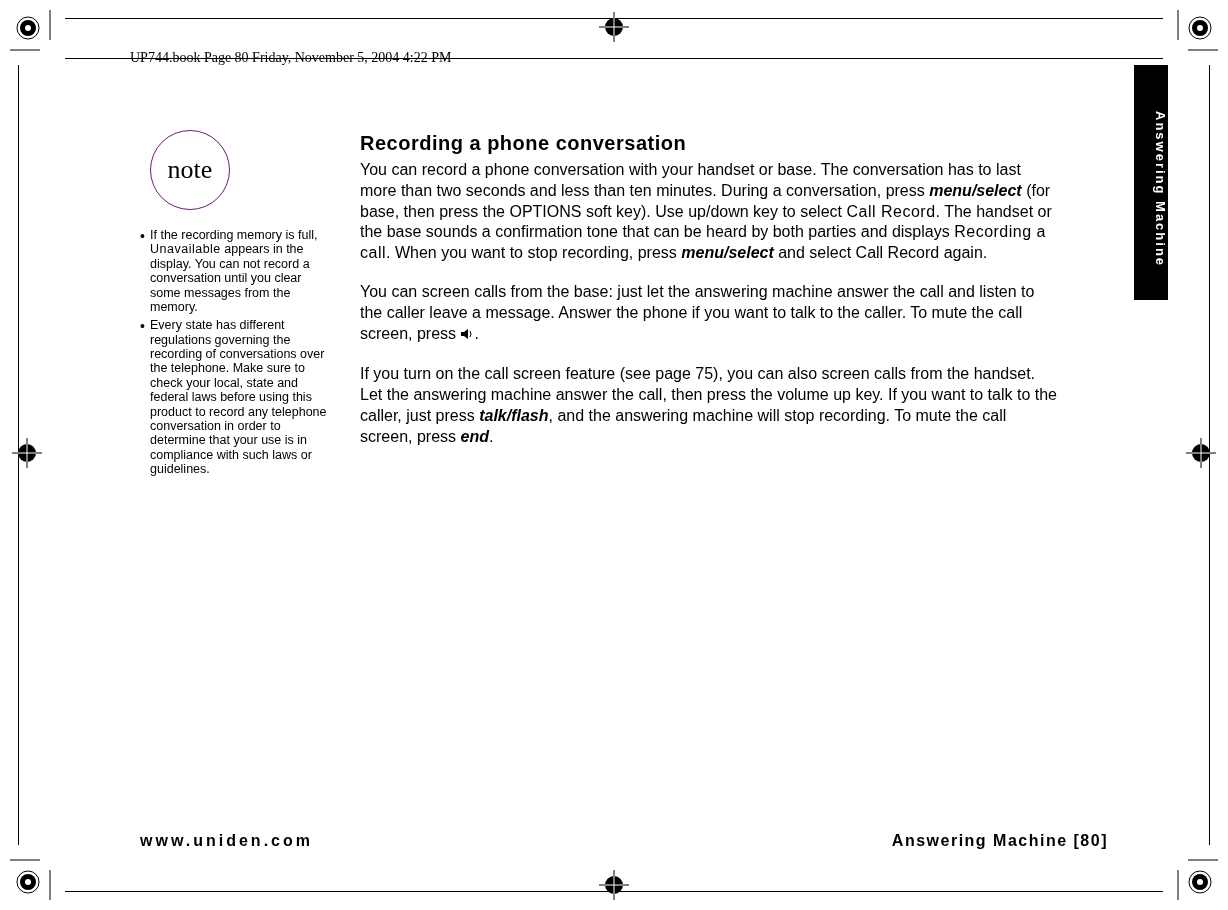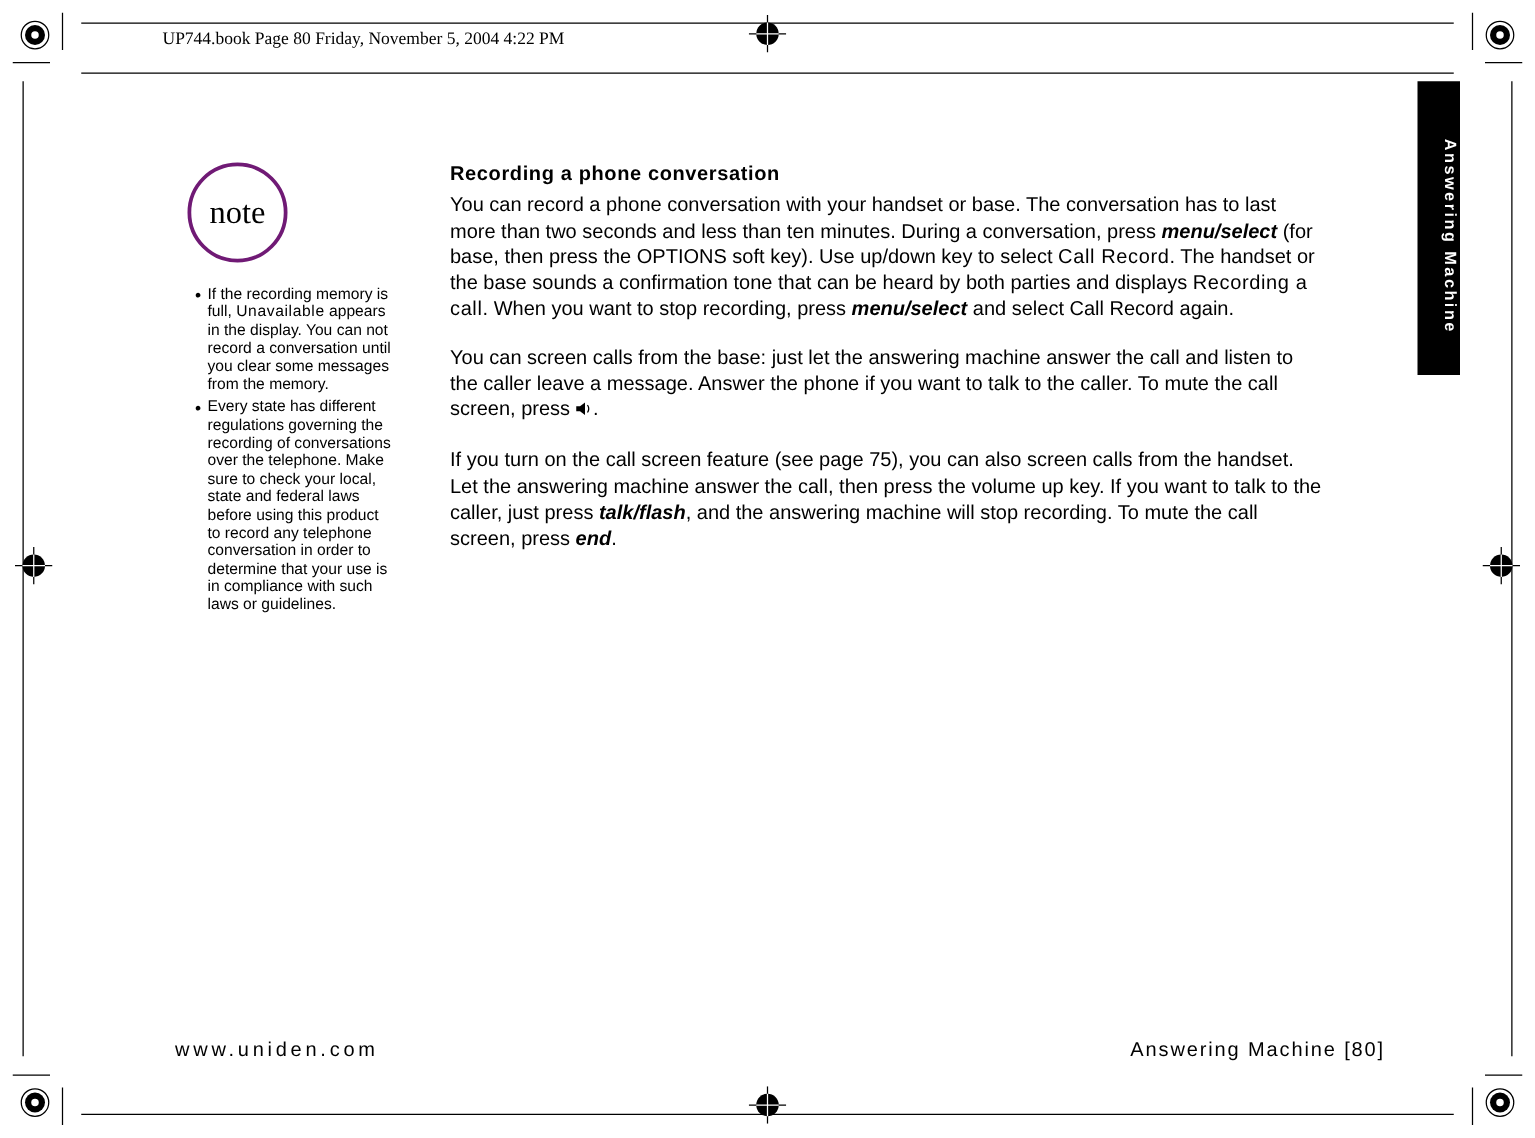--- a/index.html
+++ b/index.html
@@ -8,21 +8,21 @@
     font-family: "Trebuchet MS", "Lucida Grande", Verdana, sans-serif;
     background: #fff;
     color: #000;
     width: 1228px;
     height: 910px;
     position: relative;
     overflow: hidden;
   }
   .page-header {
     position: absolute;
-    top: 24px;
+    top: 50px;
     left: 130px;
     font-size: 14px;
     font-family: "Times New Roman", serif;
   }
   .crop-corner { position: absolute; }
   .crop-tl { top: 10px; left: 10px; }
   .crop-tr { top: 10px; right: 10px; }
   .crop-bl { bottom: 10px; left: 10px; }
   .crop-br { bottom: 10px; right: 10px; }
   .crop-corner svg { display: block; }
@@ -86,35 +86,35 @@
   }
 
   .note-col {
     width: 190px;
     flex: 0 0 190px;
     font-size: 12.5px;
     line-height: 1.15;
   }
   .note-badge {
     width: 80px; height: 80px;
-    border: 3px solid #701a75;
+    border: 1px solid #701a75;
     border-radius: 50%;
     display: flex;
     align-items: center;
     justify-content: center;
     font-size: 26px;
     font-family: Georgia, "Times New Roman", serif;
     margin-bottom: 18px;
     margin-left: 10px;
     box-sizing: border-box;
   }
   .note-list {
     list-style: none;
     padding: 0;
-    margin: 16px;
+    margin: 0;
   }
   .note-list li {
     position: relative;
     padding-left: 10px;
     margin-bottom: 4px;
   }
   .note-list li::before {
     content: "•";
     position: absolute;
     left: 0;
@@ -125,40 +125,40 @@
     font-family: Liberation Sans, sans-serif;
     letter-spacing: 0.5px;
   }
 
   .main-col {
     flex: 1;
     font-size: 16px;
     line-height: 1.3;
   }
   .main-col h2 {
-    font-size: 16px;
+    font-size: 20px;
     margin: 0 0 4px 0;
     letter-spacing: 0.5px;
   }
   .main-col p { margin: 0 0 18px 0; }
   .ital-bold { font-style: italic; font-weight: bold; }
   .speaker-icon {
     display: inline-block;
     vertical-align: -2px;
   }
 
   .footer {
     position: absolute;
     bottom: 60px;
     left: 140px;
     right: 120px;
     display: flex;
     justify-content: space-between;
     font-size: 16px;
-    font-weight: normal;
+    font-weight: bold;
     letter-spacing: 3px;
   }
   .footer-right { letter-spacing: 1.5px; margin-left: 17px; }
 </style>
 </head>
 <body>
 
 <div class="thin-rule-top"></div>
 <div class="thin-rule-bottom"></div>
 <div class="thin-rule-left"></div>

